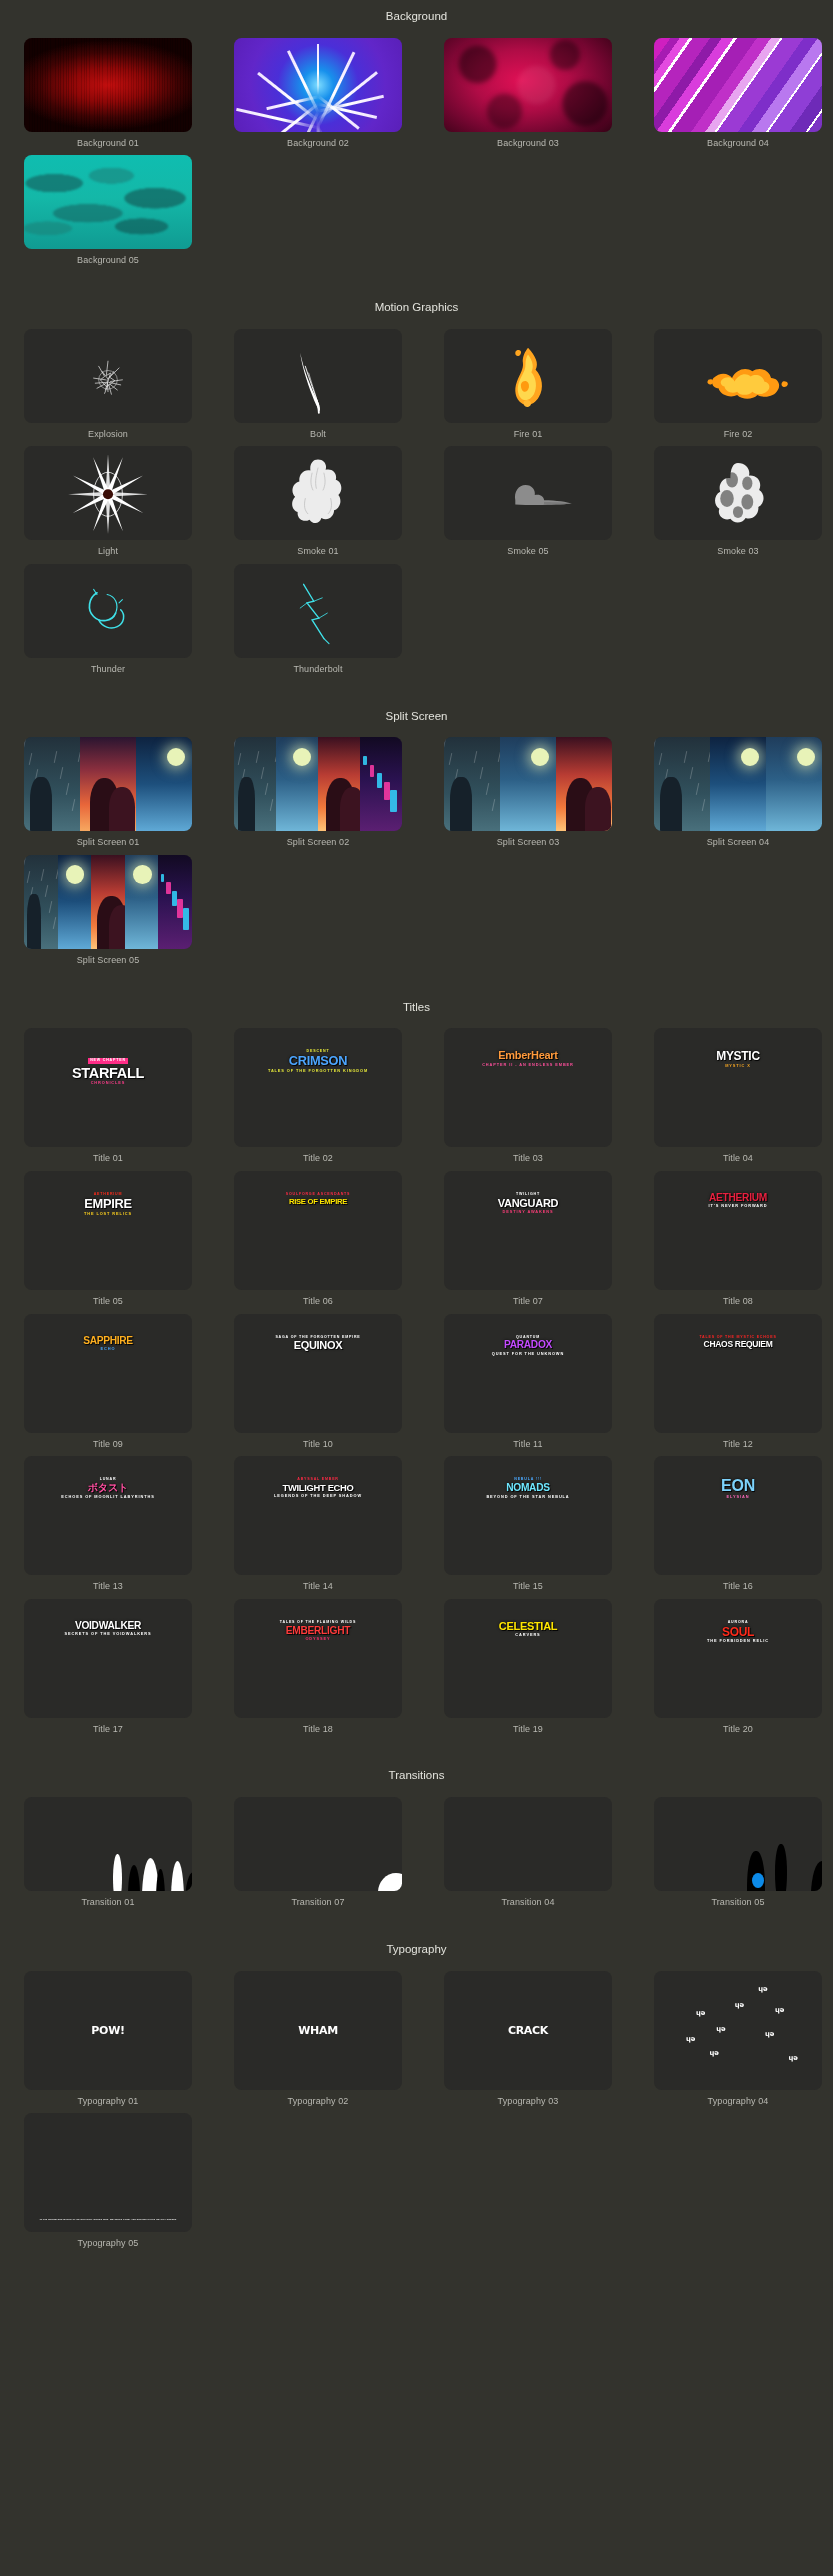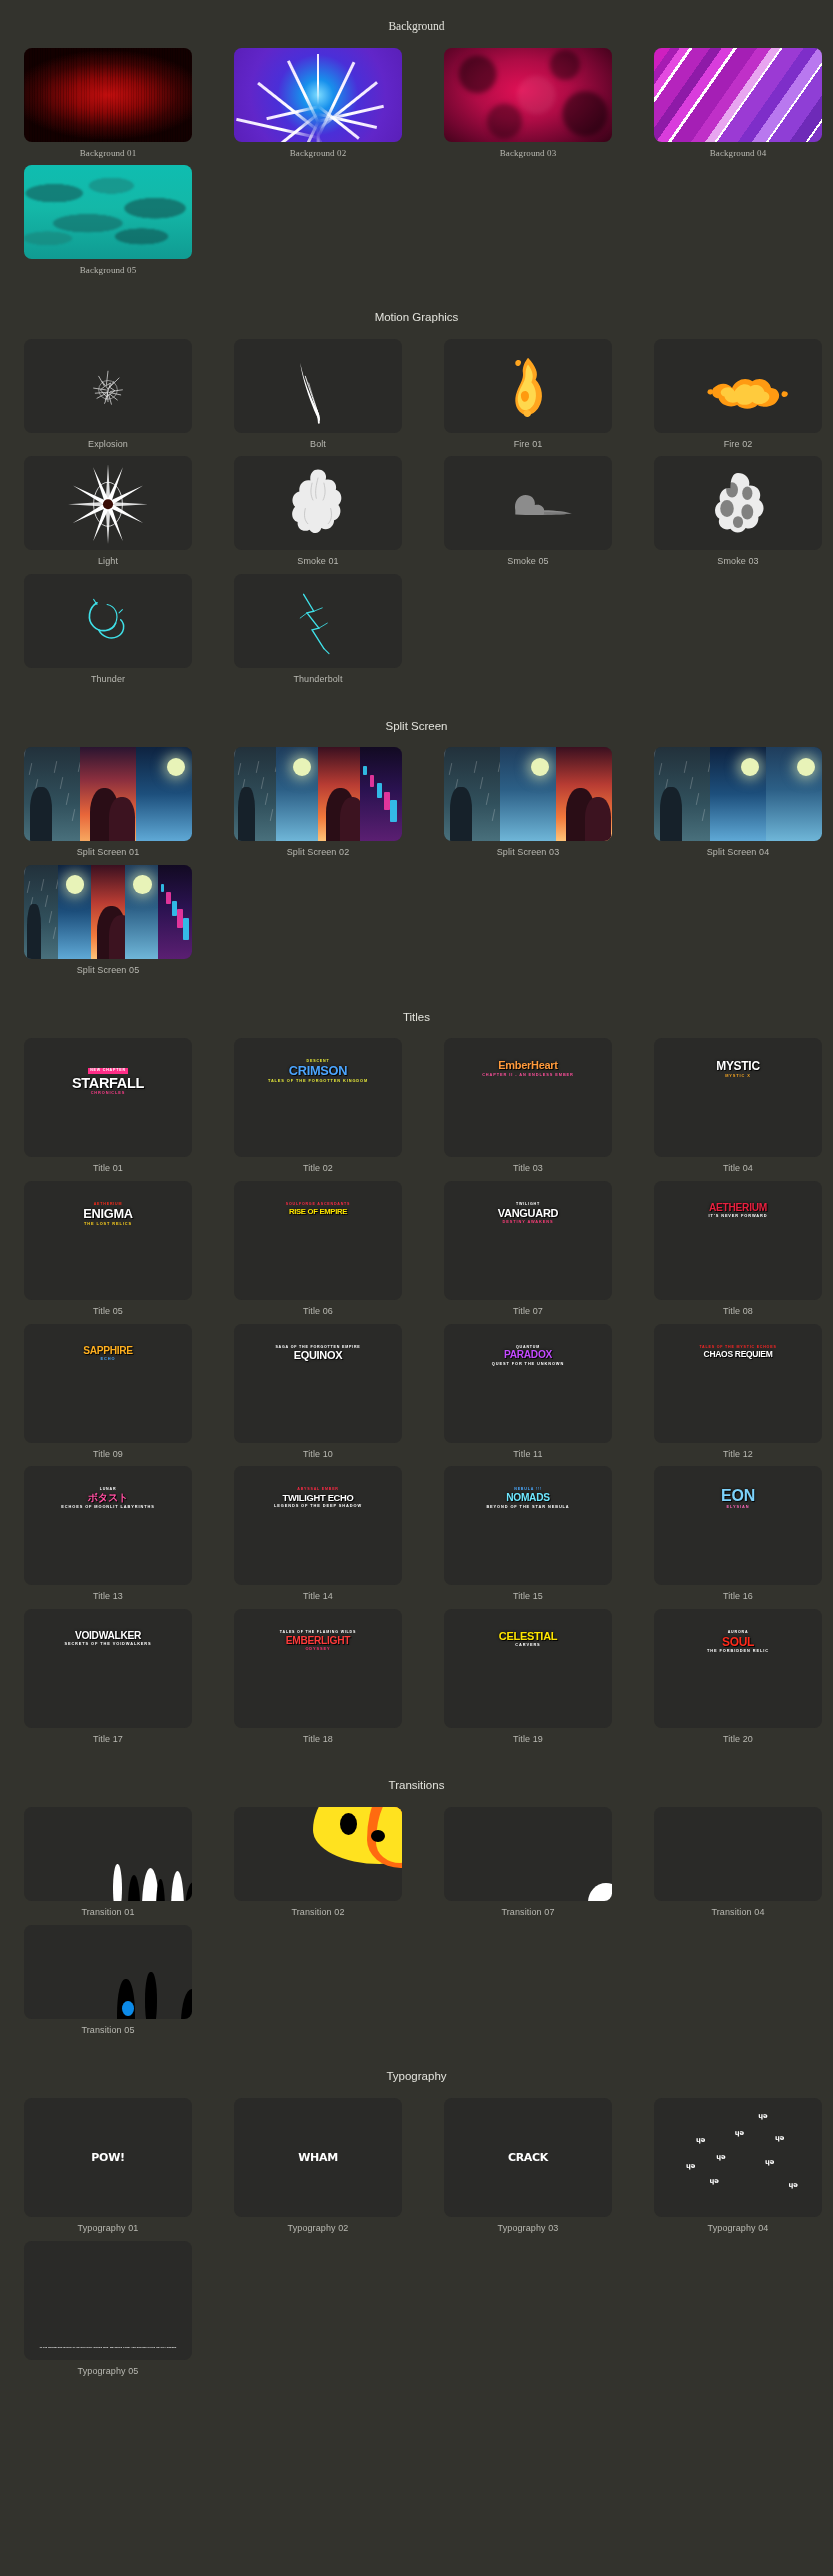--- a/index.html
+++ b/index.html
@@ -169,21 +169,21 @@
   .ty-line {
     position:absolute; left:6.8px; right:6.8px; bottom:12px; text-align:center;
     color:#fff; font-size:2px; letter-spacing:0.2px; font-weight:700;
     white-space:nowrap; overflow:hidden;
   }
 </style>
 </head>
 <body>
 
 <div class="page">
-    <div class="section" style="padding-top: 21px; font-family: Liberation Serif, serif;">
+    <div class="section" style="padding-top: 11px;">
       <div class="section-title">Background</div>
       <div class="grid" style="padding-top: 15.3px;">
         <div class="card">
           <div class="thumb" style="background: transparent;">
             <div class="art bg01"></div>
           </div>
           <div class="caption">Background 01</div>
         </div>
         <div class="card">
           <div class="thumb" style="background: transparent;">
@@ -545,21 +545,21 @@
               <span class="main" style="color: rgb(255, 255, 255); font-size: 12px; text-shadow: rgba(0, 0, 0, 0.9) 0px 0px 2.6px, rgba(0, 0, 0, 0.8) 0.9px 0.9px 0px;">MYSTIC</span>
               <span class="sub" style="color: rgb(245, 166, 35);">MYSTIC X</span>
             </div>
           </div>
           <div class="caption">Title 04</div>
         </div>
         <div class="card">
           <div class="thumb tall title-card">
             <div class="logo">
               <span class="kick" style="color: rgb(255, 42, 26);">AETHERIUM</span>
-              <span class="main" style="color: rgb(255, 255, 255); font-size: 12.8px; text-shadow: rgba(0, 0, 0, 0.9) 0px 0px 2.6px, rgba(0, 0, 0, 0.8) 0.9px 0.9px 0px;">ENIGMA</span>
+              <span class="main" style="color: rgb(255, 255, 255); font-size: 12.8px; text-shadow: rgba(0, 0, 0, 0.9) 0px 0px 2.6px, rgba(0, 0, 0, 0.8) 0.9px 0.9px 0px;">EMPIRE</span>
               <span class="sub" style="color: rgb(255, 210, 30);">THE LOST RELICS</span>
             </div>
           </div>
           <div class="caption">Title 05</div>
         </div>
         <div class="card">
           <div class="thumb tall title-card">
             <div class="logo">
               <span class="kick" style="color: rgb(255, 42, 69);">SOULFORGE ASCENDANTS</span>
               <span class="main" style="color: rgb(255, 230, 0); font-size: 7.7px; text-shadow: rgba(0, 0, 0, 0.9) 0px 0px 2.6px, rgba(0, 0, 0, 0.8) 0.9px 0.9px 0px;">RISE OF EMPIRE</span>
@@ -710,32 +710,20 @@
             <div class="art tr tr01">
               <div style="position: absolute; background: rgb(255, 255, 255); width: 8.5px; height: 49px; left: 5.1px; top: 10.2px; border-radius: 50%;"></div>
               <div style="position: absolute; background: rgb(0, 0, 0); width: 12.8px; height: 65px; left: 19.6px; top: 21px; border-radius: 50%;"></div>
               <div style="position: absolute; background: rgb(255, 255, 255); width: 17px; height: 82px; left: 34px; top: 13.6px; border-radius: 50%;"></div>
               <div style="position: absolute; background: rgb(0, 0, 0); width: 8.5px; height: 64px; left: 48px; top: 25px; border-radius: 50%;"></div>
               <div style="position: absolute; background: rgb(255, 255, 255); width: 12.8px; height: 80px; left: 63px; top: 17px; border-radius: 50%;"></div>
               <div style="position: absolute; background: rgb(0, 0, 0); width: 17px; height: 62px; left: 77px; top: 28px; border-radius: 50%;"></div>
             </div>
           </div>
           <div class="caption">Transition 01</div>
-        </div>
-        <div class="card">
-          <div class="thumb">
-            <div class="art tr tr02">
-              <div style="position: absolute; left: -5.1px; bottom: -10.2px; width: 111px; height: 85px; background: rgb(255, 226, 31); border-radius: 48% 52% 40% 60% / 60% 55% 45% 40%;"></div>
-              <div style="position: absolute; left: 49px; bottom: -13.6px; width: 61px; height: 94px; background: rgb(255, 106, 16); border-radius: 60% 40% 45% 55% / 70% 50% 50% 30%;"></div>
-              <div style="position: absolute; left: 58px; bottom: -8.5px; width: 44px; height: 73px; background: rgb(255, 226, 31); border-radius: 58% 42% 45% 55% / 72% 52% 48% 28%;"></div>
-              <div style="position: absolute; left: 22px; bottom: 18.7px; width: 17px; height: 22px; background: rgb(0, 0, 0); border-radius: 50%;"></div>
-              <div style="position: absolute; left: 53px; bottom: 12px; width: 13.6px; height: 12px; background: rgb(0, 0, 0); border-radius: 50%;"></div>
-            </div>
-          </div>
-          <div class="caption">Transition 02</div>
         </div>
         <div class="card">
           <div class="thumb">
             <div class="art tr tr03">
               <div class="blob" style="left: 60px; top: 29px; width: 36px; height: 39px; opacity: 1;"></div>
             </div>
           </div>
           <div class="caption">Transition 07</div>
         </div>
         <div class="card">

